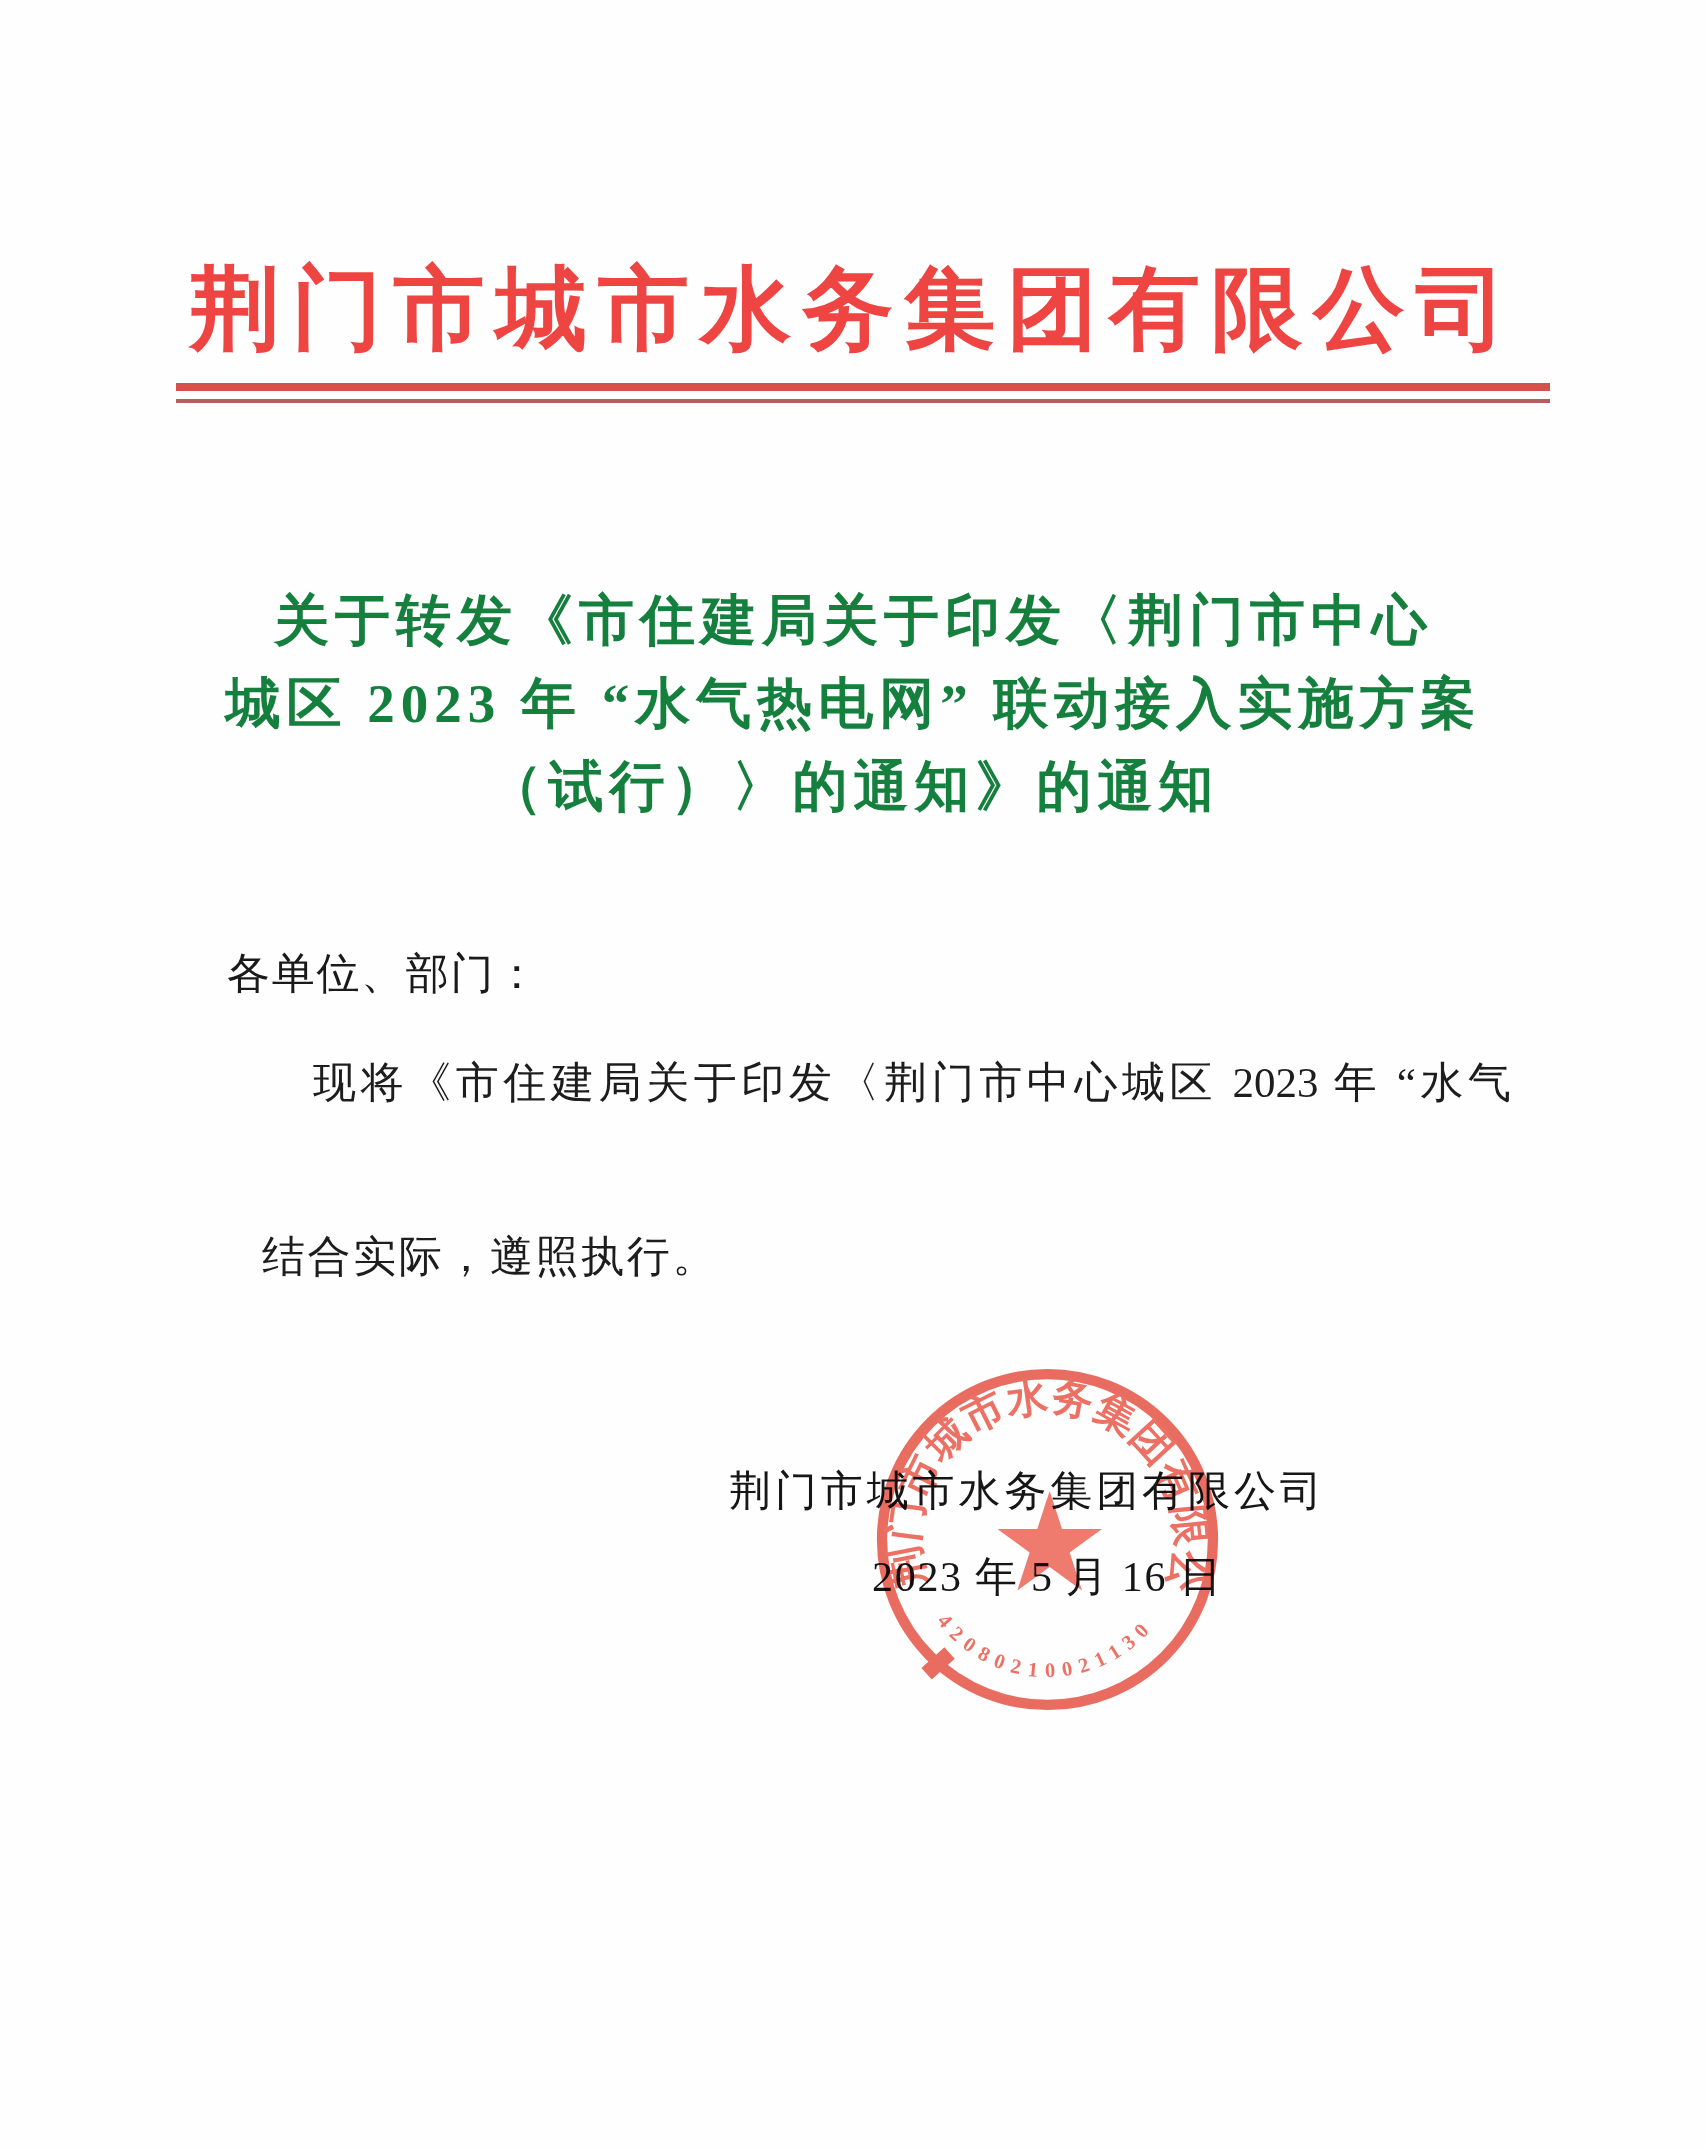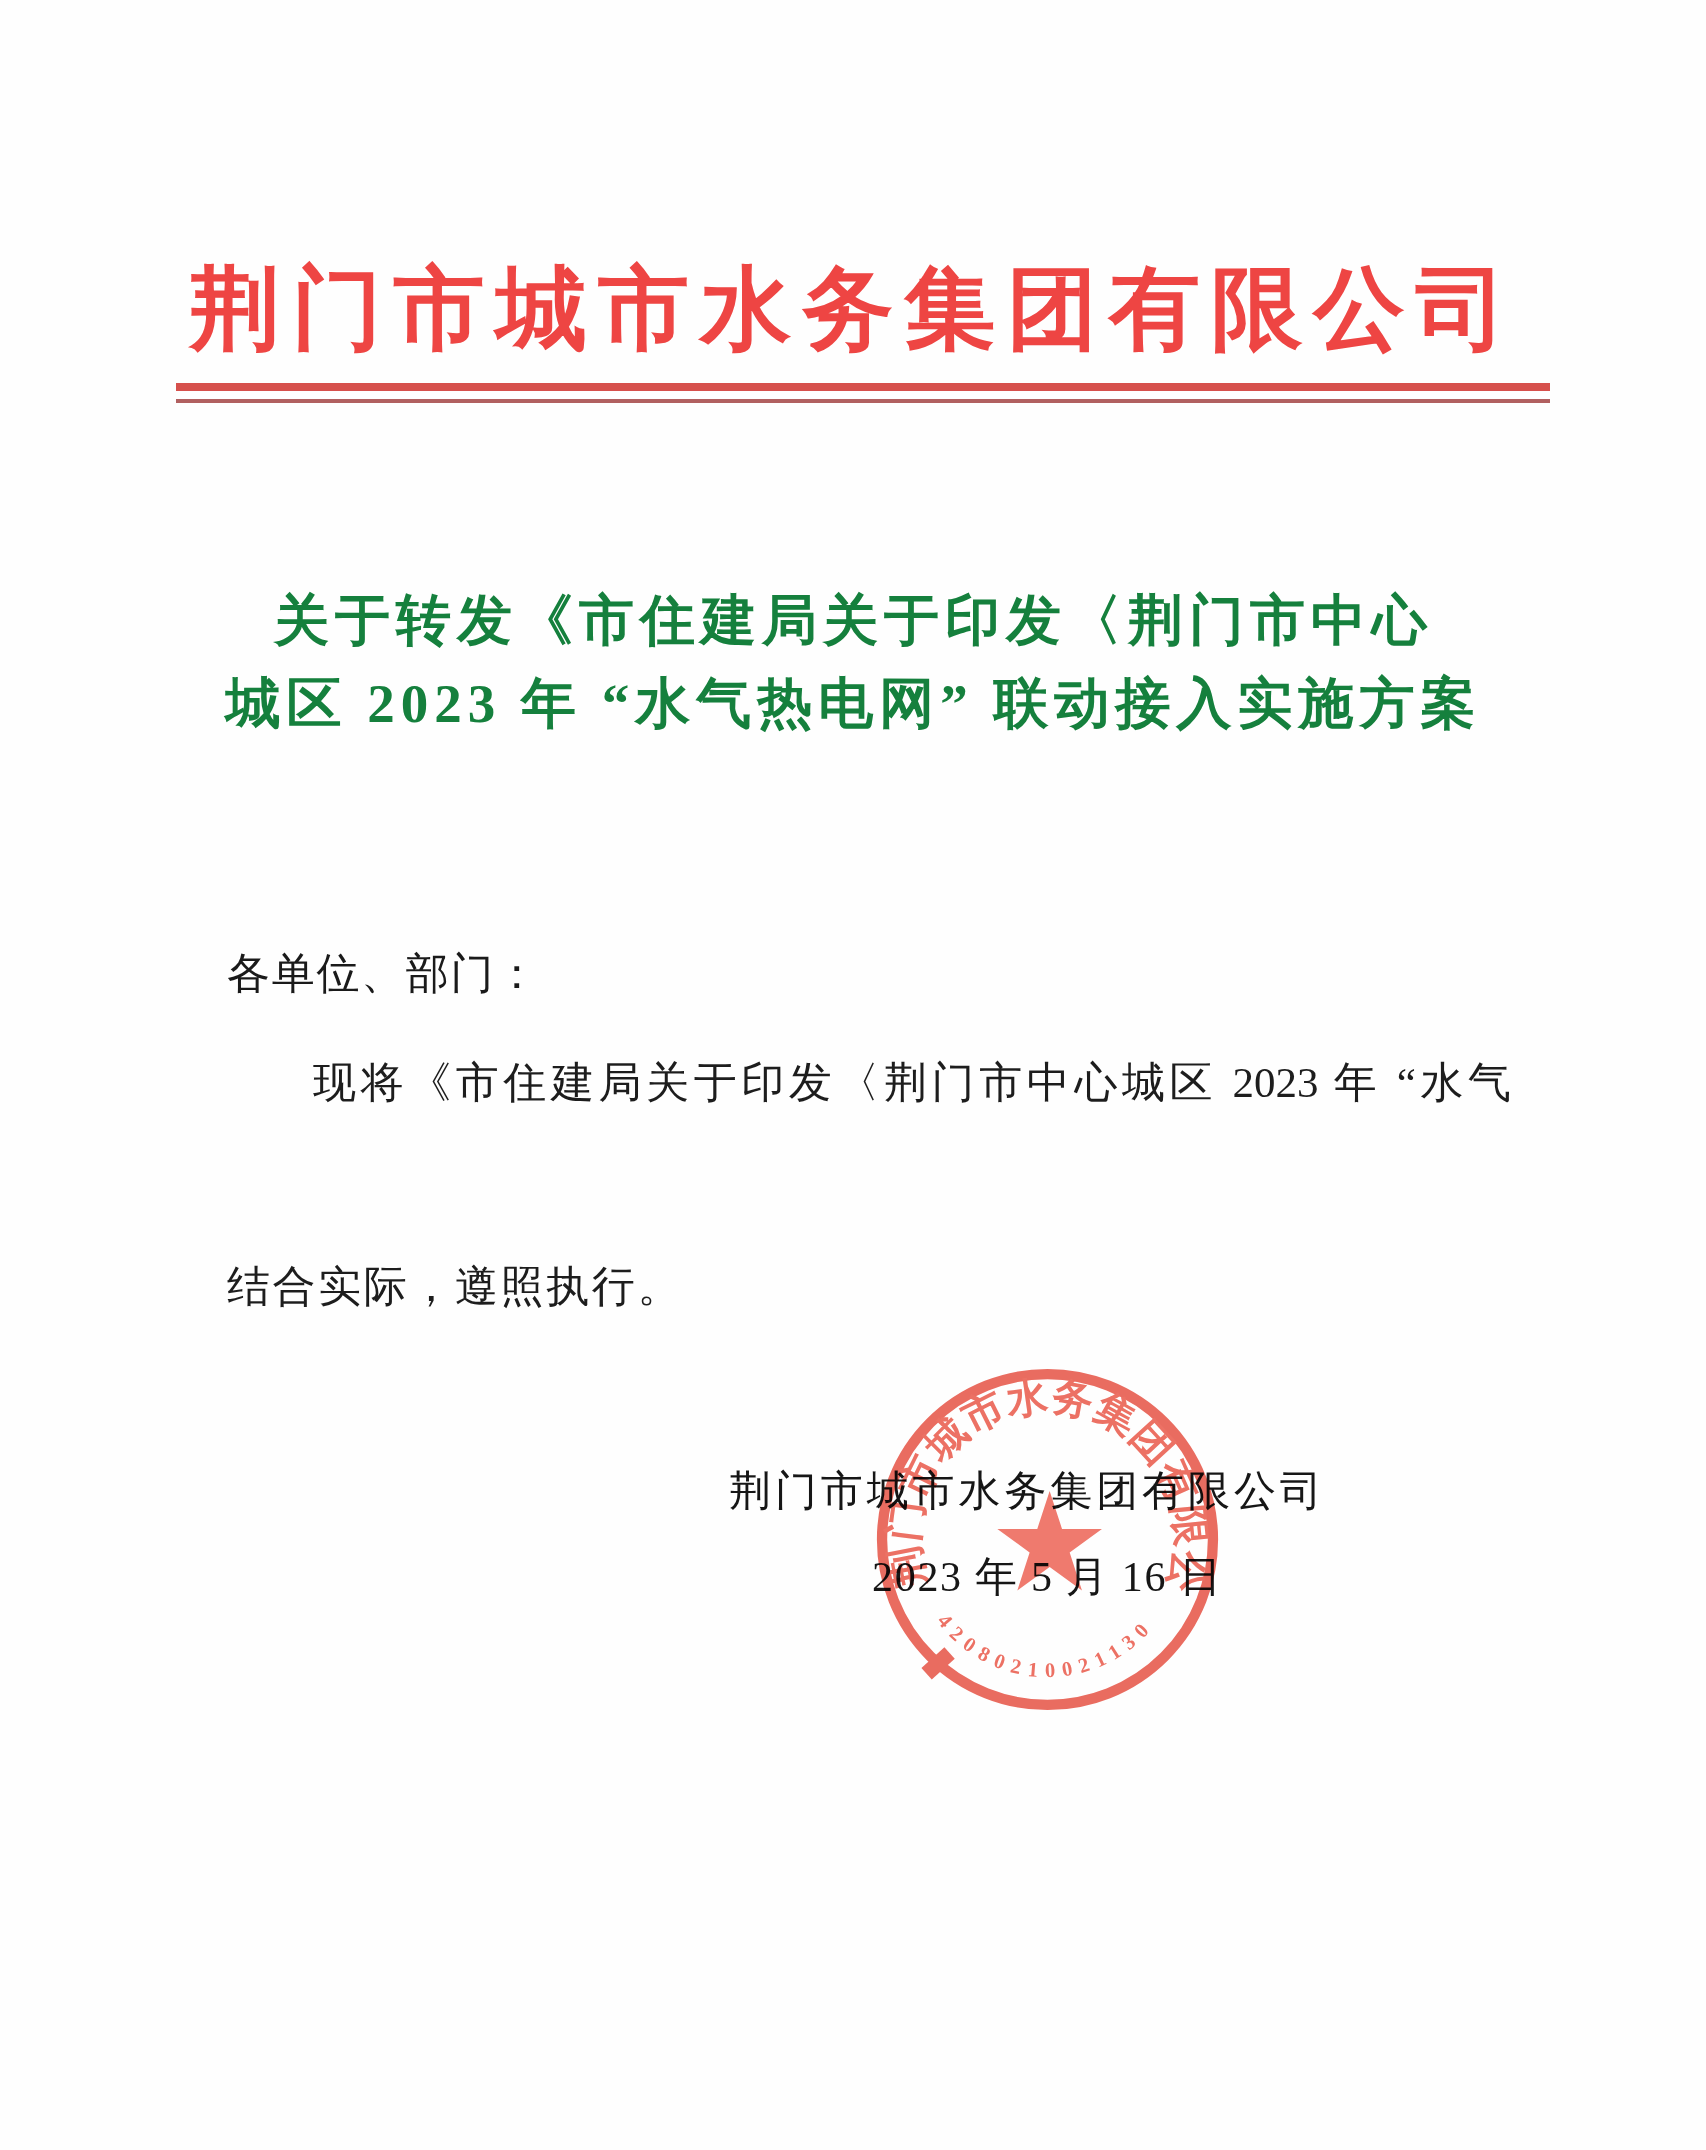--- a/index.html
+++ b/index.html
@@ -55,21 +55,21 @@
   .para-line {
     position: absolute;
     left: 227px; width: 1284px;
     font-size: 43px; line-height: 48px;
     text-align: justify;
     text-align-last: justify;
     color: #1d1d1d;
   }
   .para-1 { top: 1049px; text-indent: 86px; margin-top: 10px; }
   .para-2 { top: 1142px; }
-  .para-3 { top: 1263px; width: auto; text-align: right; text-align-last: left; letter-spacing: 2.6px; white-space: nowrap; }
+  .para-3 { top: 1233px; width: auto; text-align: right; text-align-last: left; letter-spacing: 2.6px; white-space: nowrap; margin-left: 35px; }
 
   
   .signature {
     position: absolute;
     left: 729px; top: 1468px;
     font-size: 42px; line-height: 46px;
     letter-spacing: 3.9px;
     color: #161616;
     white-space: nowrap;
   }
@@ -104,20 +104,21 @@
 <div class="page">
 
   <div class="letterhead">荆门市城市水务集团有限公司</div>
 
   <div class="rule rule-top-thick"></div>
   <div class="rule rule-top-thin"></div>
 
   <div class="doc-title">
     <div>关于转发《市住建局关于印发〈荆门市中心</div>
     <div>城区 2023 年 “水气热电网” 联动接入实施方案</div>
+    <div>（试行）〉的通知》的通知</div>
   </div>
 
   <div class="salutation">各单位、部门：</div>
 
   <div class="para-line para-1">现将《市住建局关于印发〈荆门市中心城区 2023 年 “水气</div>
   <div class="para-line para-3">结合实际，遵照执行。</div>
 
   <div class="signature">荆门市城市水务集团有限公司</div>
 
   <div class="sign-date">2023 年 5 月 16 日</div>

